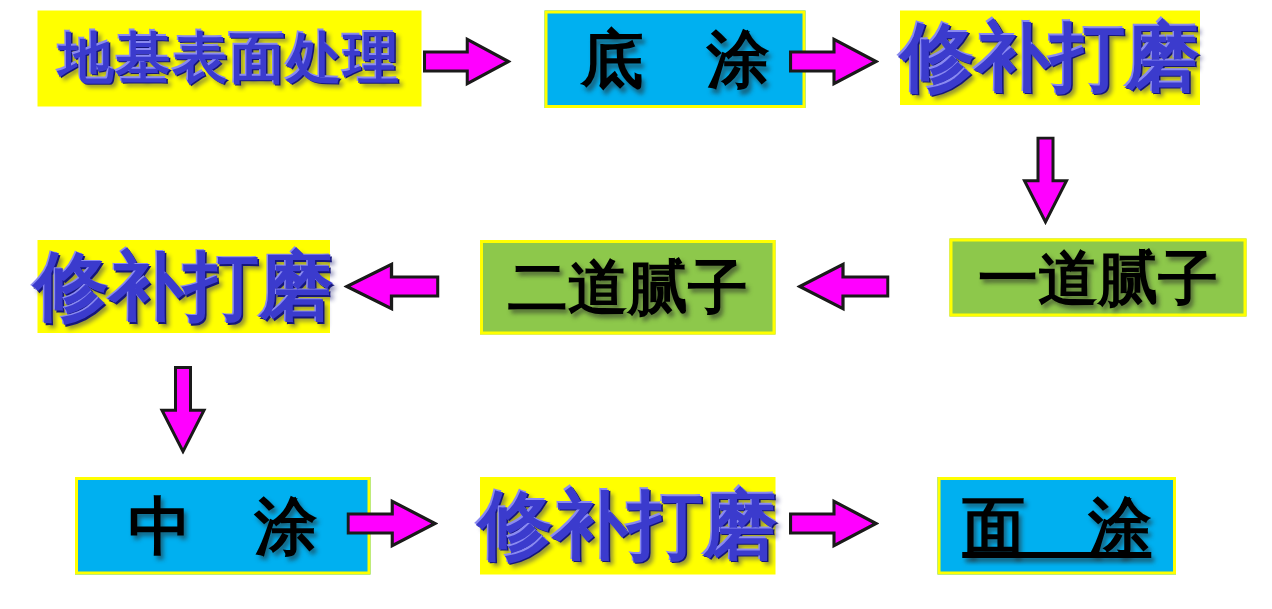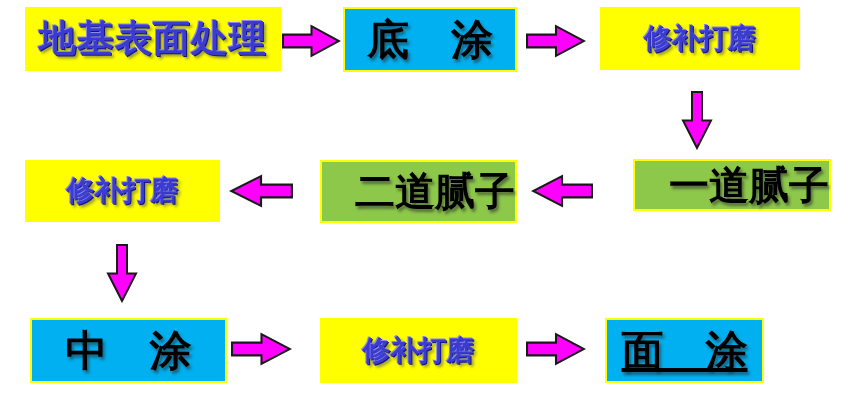--- a/index.html
+++ b/index.html
@@ -14,39 +14,39 @@
     position:absolute;
     display:flex;align-items:center;justify-content:center;
     box-sizing:border-box;
     text-align:center;
     white-space:nowrap;
   }
   .node.yellow{
     background:#FFFF00;
     color:#3B3BCD;
     font-weight:bold;
-    font-size:28px;
+    font-size:50px;
     text-shadow:-1px -1px 0 #8a8af0, 1px 1px 0 #16167a, 3px 3px 3px rgba(25,25,110,0.45);
   }
   .node.blue{
     background:#00B0F0;
     border:2px solid #FFFF00;
     color:#000000;
     font-weight:600;
     font-size:42px;
     text-shadow:2px 3px 3px rgba(40,40,40,0.55);
+    margin-left:20px;
   }
   .node.green{
     background:#8DC84B;
     border:2px solid #FFFF00;
     color:#000000;
     font-weight:600;
     font-size:40px;
     text-shadow:2px 3px 3px rgba(40,40,40,0.55);
-    justify-content:flex-end;
   }
   .node.big{font-size:37px;letter-spacing:1px;}
   .arrow{position:absolute;}
   .arrow svg{display:block;width:100%;height:100%;}
 </style>
 </head>
 <body>
 
 <div class="canvas">
 

